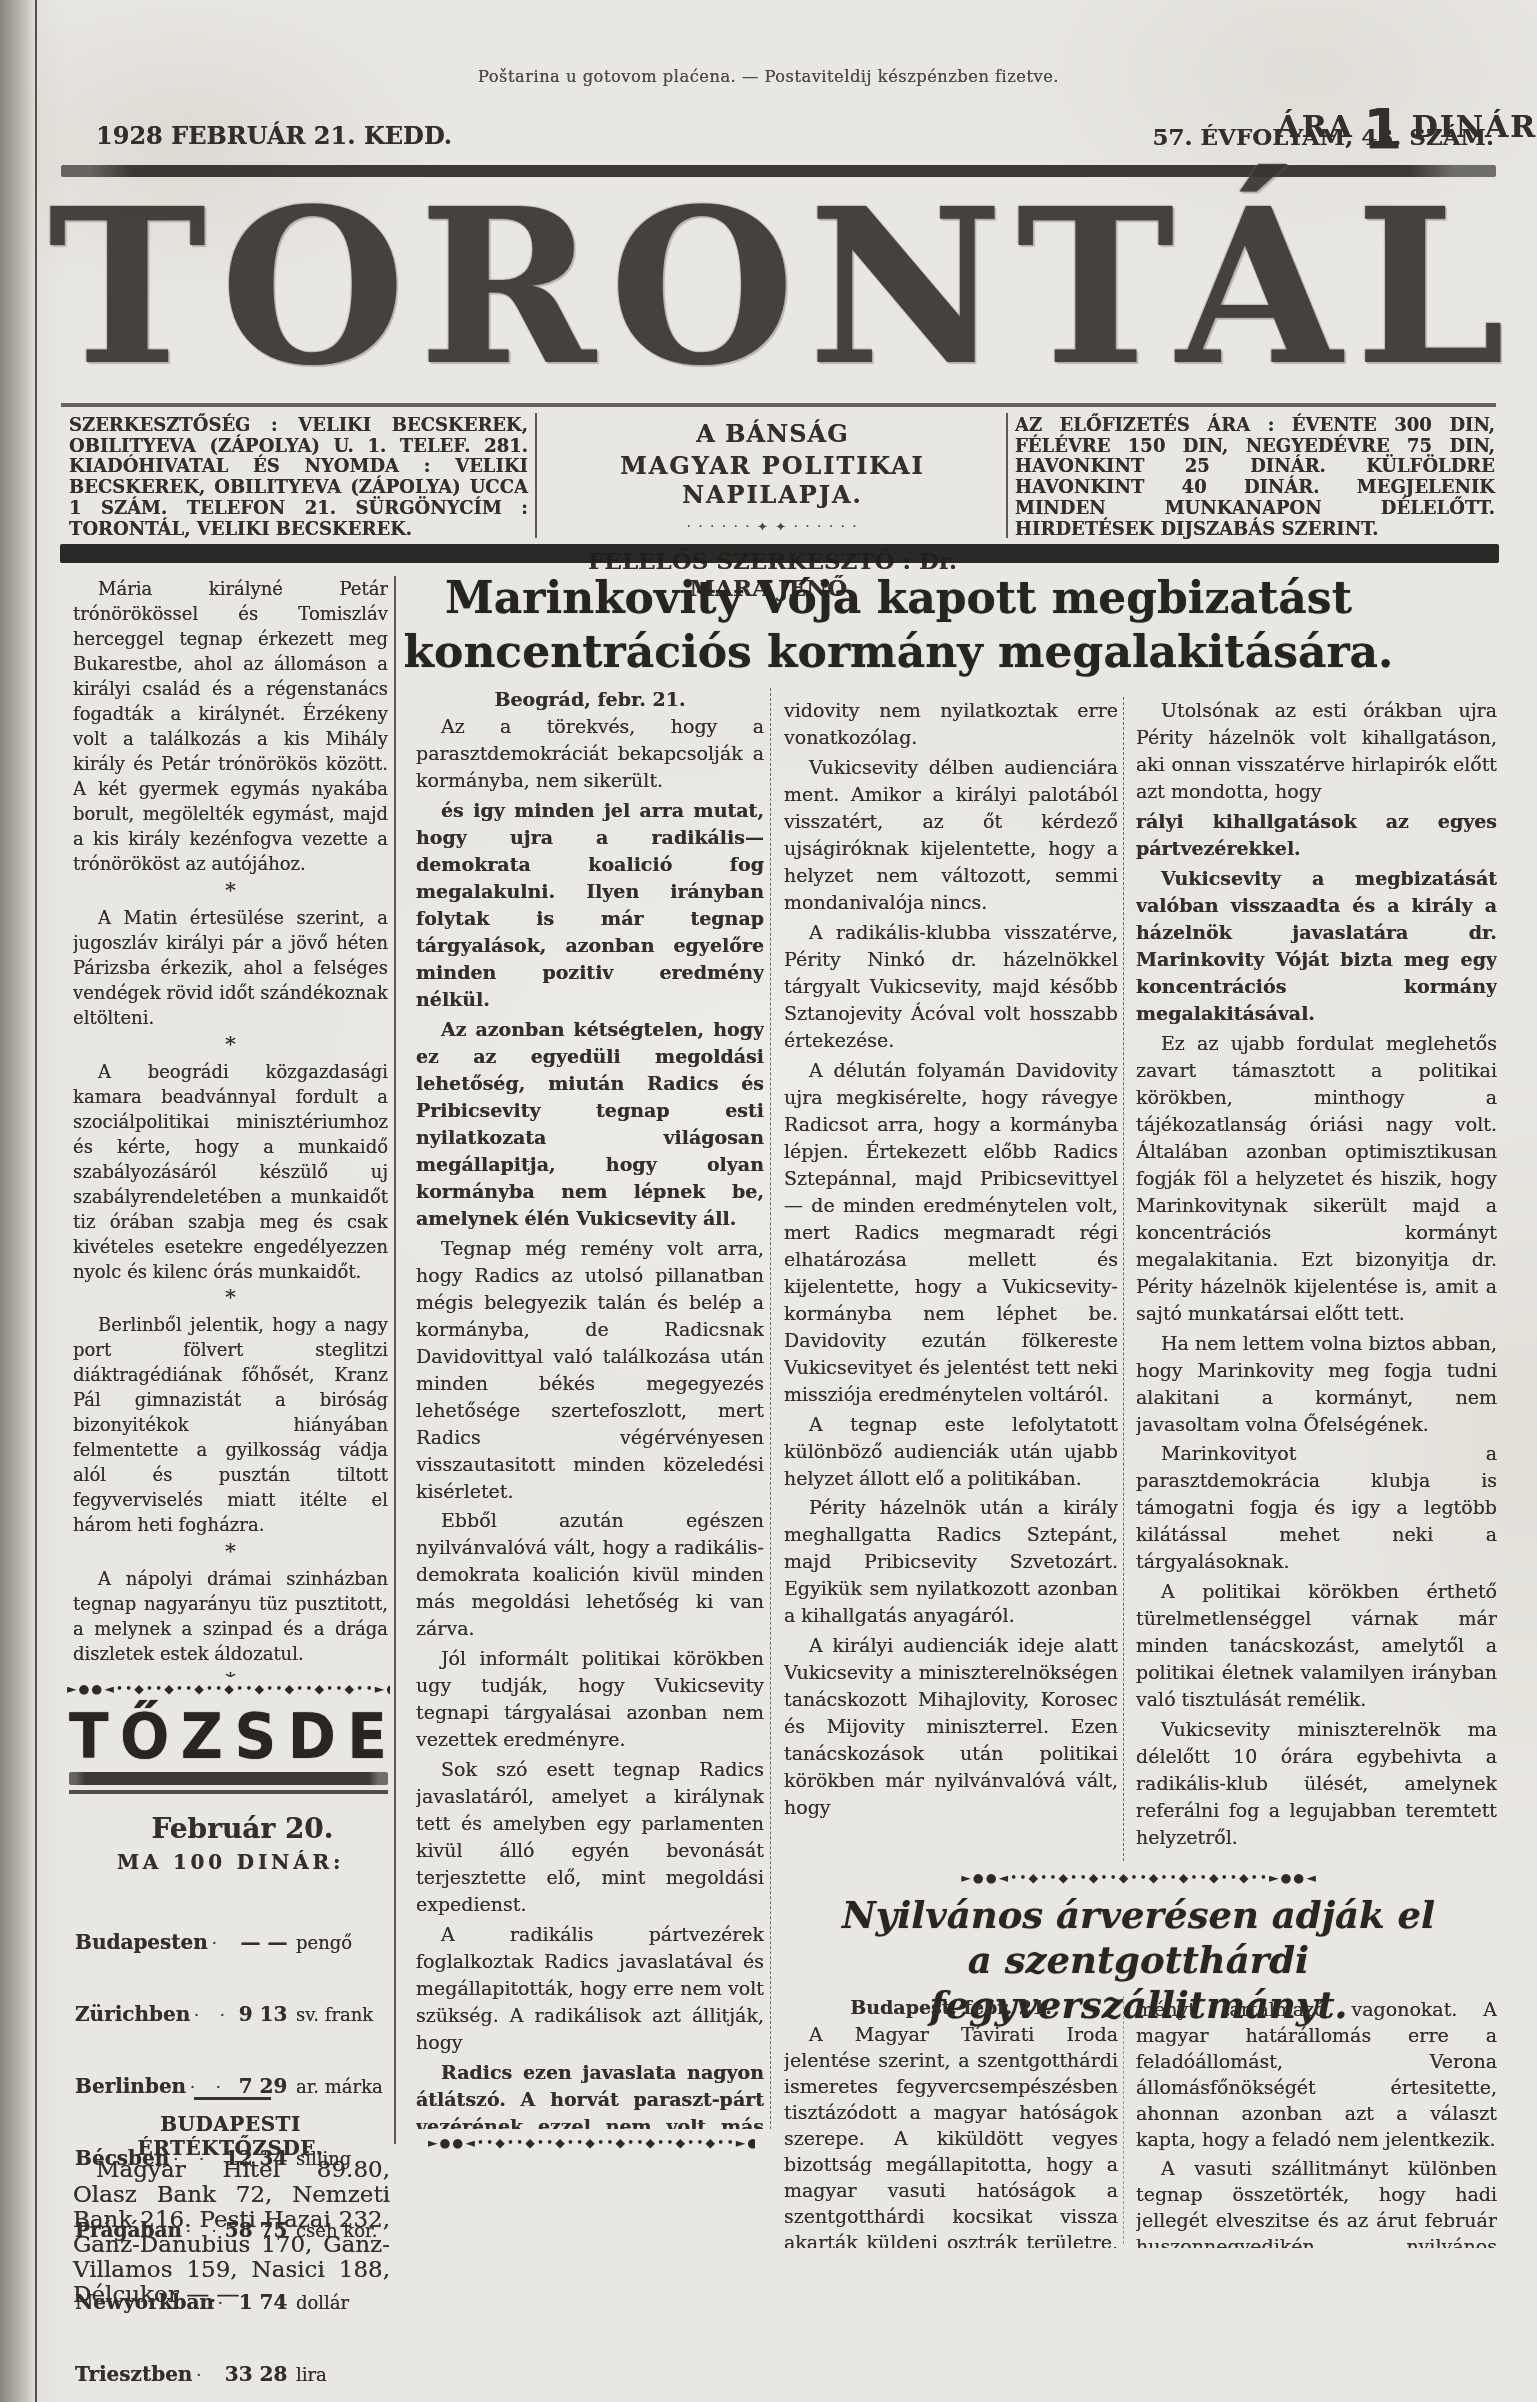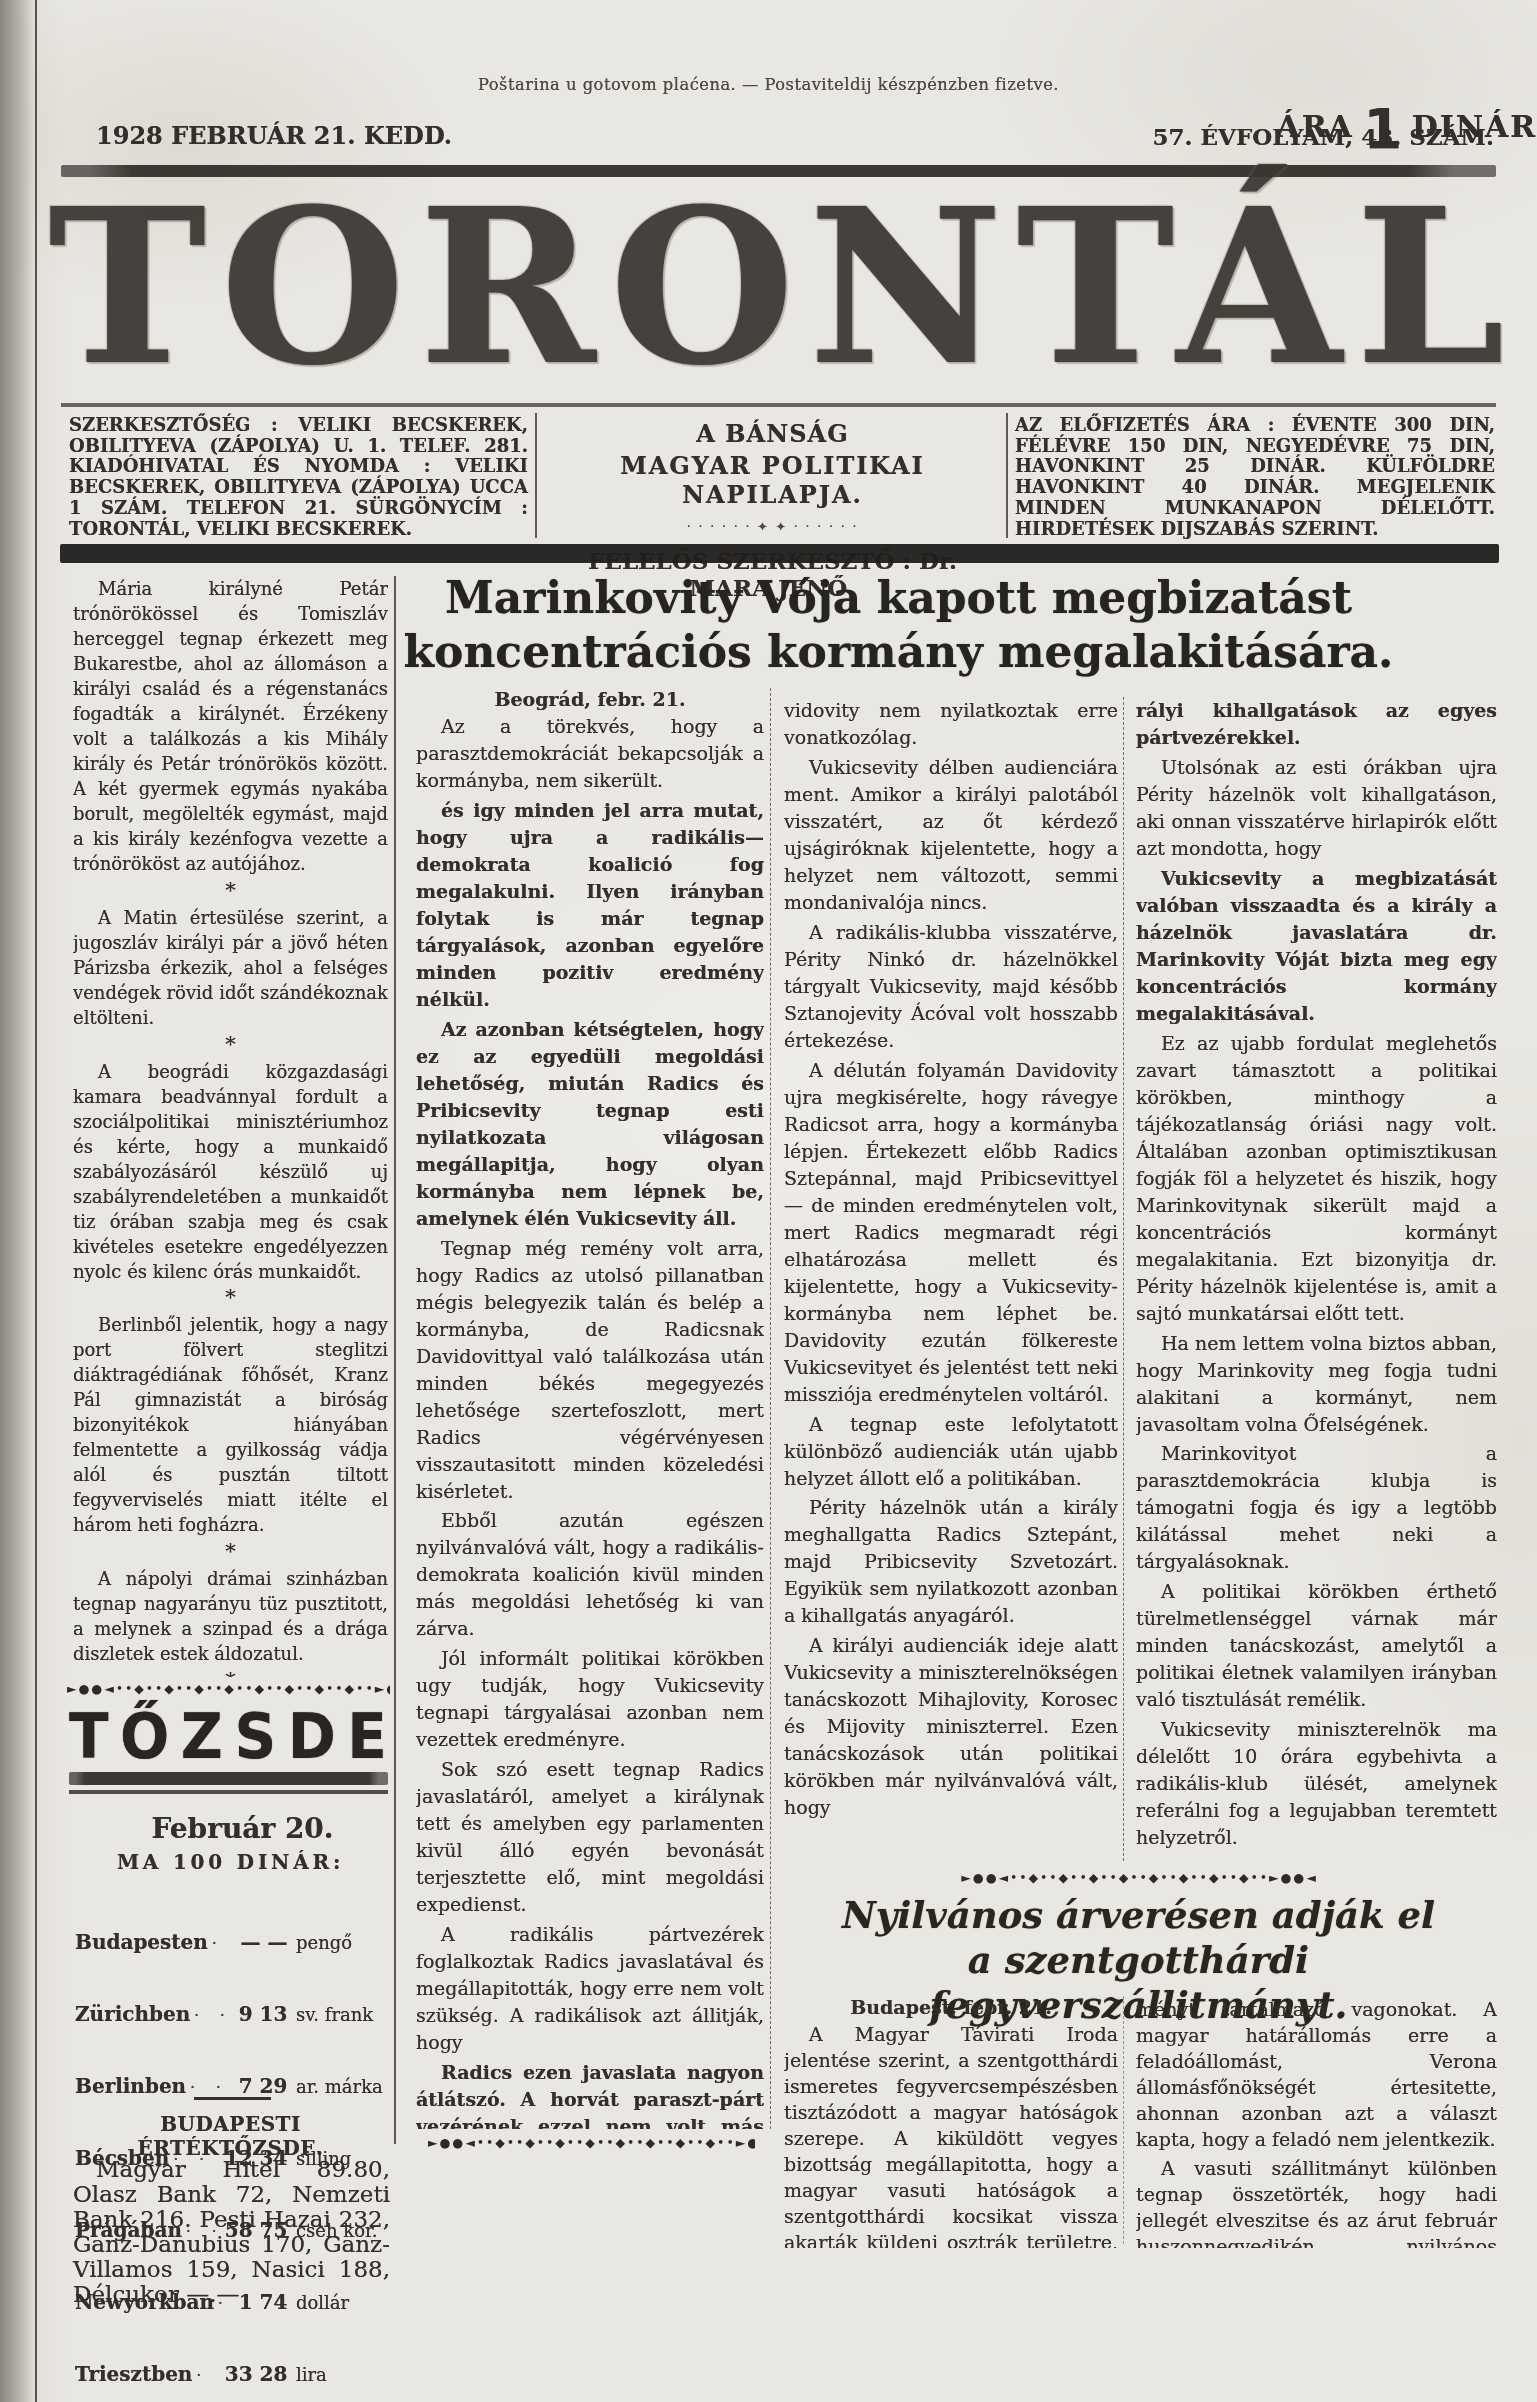--- a/index.html
+++ b/index.html
@@ -29,21 +29,21 @@
   .abs{position:absolute;}
   .ink{color:#33302c;text-shadow:0 0 0.6px rgba(45,42,38,.75);}
   .bar{background:#2e2b27;border-radius:1.9px;opacity:.92;
        background-image:linear-gradient(90deg, rgba(233,231,225,.25) 0 2%, rgba(0,0,0,0) 5% 94%, rgba(233,231,225,.3) 97%);}
   .vrule{background:#45423d;opacity:.85;}
   .vdash{border-left:1.9px dashed #4c4843;opacity:.8;}
   .orn{font-size:12.5px;letter-spacing:1.9px;color:#2e2b27;text-align:center;
        white-space:nowrap;overflow:hidden;}
 
   
-  .postage{left:0;top:67px;width:1537px;text-align:center;font-size:16.3px;letter-spacing:0.5px;color:#4d4943;margin-top:8px;}
+  .postage{left:0;top:67px;width:1537px;text-align:center;font-size:16.3px;letter-spacing:0.5px;color:#4d4943;}
   .date-left{left:96px;top:121px;font-size:24px;font-weight:bold;}
   .price{left:0;top:96px;width:1537px;text-align:right;font-weight:bold;}
   .price .w{font-size:30px;letter-spacing:1.9px;vertical-align:17.3px;}
   .price .one{font-size:56px;font-family:"DejaVu Sans",sans-serif;font-weight:900;margin:0 9.6px;vertical-align:5.8px;}
   .issue-right{right:43px;top:123px;font-size:23px;font-weight:bold;}
   .masthead{
     left:48px;top:173px;width:1460px;height:232px;line-height:229px;text-align:center;
     font-size:213px;font-weight:bold;letter-spacing:13.4px;color:#393632;opacity:.93;
     text-shadow:1.9px 1.9px 1px rgba(100,94,86,.35), -1px -1px 1px rgba(140,134,124,.3), 0 0 1.9px rgba(57,54,50,.5);
     white-space:nowrap;
@@ -222,22 +222,22 @@
 <div class="abs col ink" style="left:784px;top:697px;width:334px;height:1164px;">
     <p class="para cont">vidovity nem nyilatkoztak erre vonatkozólag.</p>
     <p class="para">Vukicsevity délben audienciára ment. Amikor a királyi palotából visszatért, az őt kérdező ujságiróknak kijelentette, hogy a helyzet nem változott, semmi mondanivalója nincs.</p>
     <p class="para">A radikális-klubba visszatérve, Périty Ninkó dr. házelnökkel tárgyalt Vukicsevity, majd később Sztanojevity Ácóval volt hosszabb értekezése.</p>
     <p class="para">A délután folyamán Davidovity ujra megkisérelte, hogy rávegye Radicsot arra, hogy a kormányba lépjen. Értekezett előbb Radics Sztepánnal, majd Pribicsevittyel — de minden eredménytelen volt, mert Radics megmaradt régi elhatározása mellett és kijelentette, hogy a Vukicsevity-kormányba nem léphet be. Davidovity ezután fölkereste Vukicsevityet és jelentést tett neki missziója eredménytelen voltáról.</p>
     <p class="para">A tegnap este lefolytatott különböző audienciák után ujabb helyzet állott elő a politikában.</p>
     <p class="para">Périty házelnök után a király meghallgatta Radics Sztepánt, majd Pribicsevity Szvetozárt. Egyikük sem nyilatkozott azonban a kihallgatás anyagáról.</p>
     <p class="para">A királyi audienciák ideje alatt Vukicsevity a miniszterelnökségen tanácskozott Mihajlovity, Korosec és Mijovity miniszterrel. Ezen tanácskozások után politikai körökben már nyilvánvalóvá vált, hogy</p>
   </div>
 <div class="abs col ink" style="left:1136px;top:697px;width:361px;height:1164px;">
+    <p class="para">Utolsónak az esti órákban ujra Périty házelnök volt kihallgatáson, aki onnan visszatérve hirlapirók előtt azt mondotta, hogy</p>
     <p class="para cont bold">rályi kihallgatások az egyes pártvezérekkel.</p>
-    <p class="para">Utolsónak az esti órákban ujra Périty házelnök volt kihallgatáson, aki onnan visszatérve hirlapirók előtt azt mondotta, hogy</p>
     <p class="para bold">Vukicsevity a megbizatását valóban visszaadta és a király a házelnök javaslatára dr. Marinkovity Vóját bizta meg egy koncentrációs kormány megalakitásával.</p>
     <p class="para">Ez az ujabb fordulat meglehetős zavart támasztott a politikai körökben, minthogy a tájékozatlanság óriási nagy volt. Általában azonban optimisztikusan fogják föl a helyzetet és hiszik, hogy Marinkovitynak sikerült majd a koncentrációs kormányt megalakitania. Ezt bizonyitja dr. Périty házelnök kijelentése is, amit a sajtó munkatársai előtt tett.</p>
     <p class="para">Ha nem lettem volna biztos abban, hogy Marinkovity meg fogja tudni alakitani a kormányt, nem javasoltam volna Őfelségének.</p>
     <p class="para">Marinkovityot a parasztdemokrácia klubja is támogatni fogja és igy a legtöbb kilátással mehet neki a tárgyalásoknak.</p>
     <p class="para">A politikai körökben érthető türelmetlenséggel várnak már minden tanácskozást, amelytől a politikai életnek valamilyen irányban való tisztulását remélik.</p>
     <p class="para">Vukicsevity miniszterelnök ma délelőtt 10 órára egybehivta a radikális-klub ülését, amelynek referálni fog a legujabban teremtett helyzetről.</p>
   </div>
 
 <div class="abs orn" style="left:788px;top:1870px;width:703px;">►●●◄••◆••◆••◆••◆••◆••◆••◆••◆••►●●◄</div>
 <div class="abs headline2">

